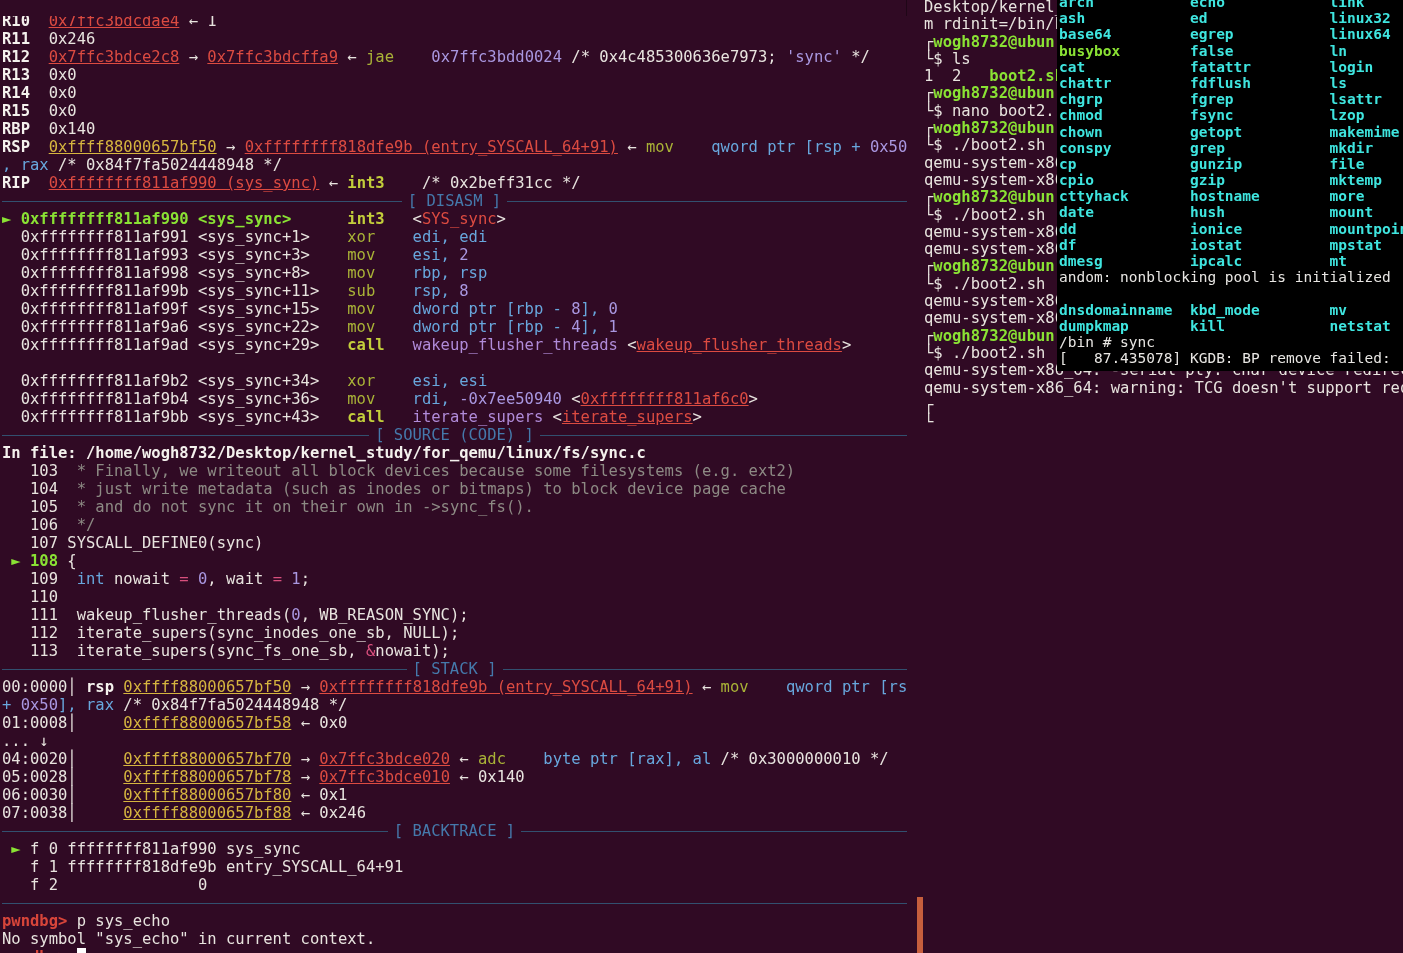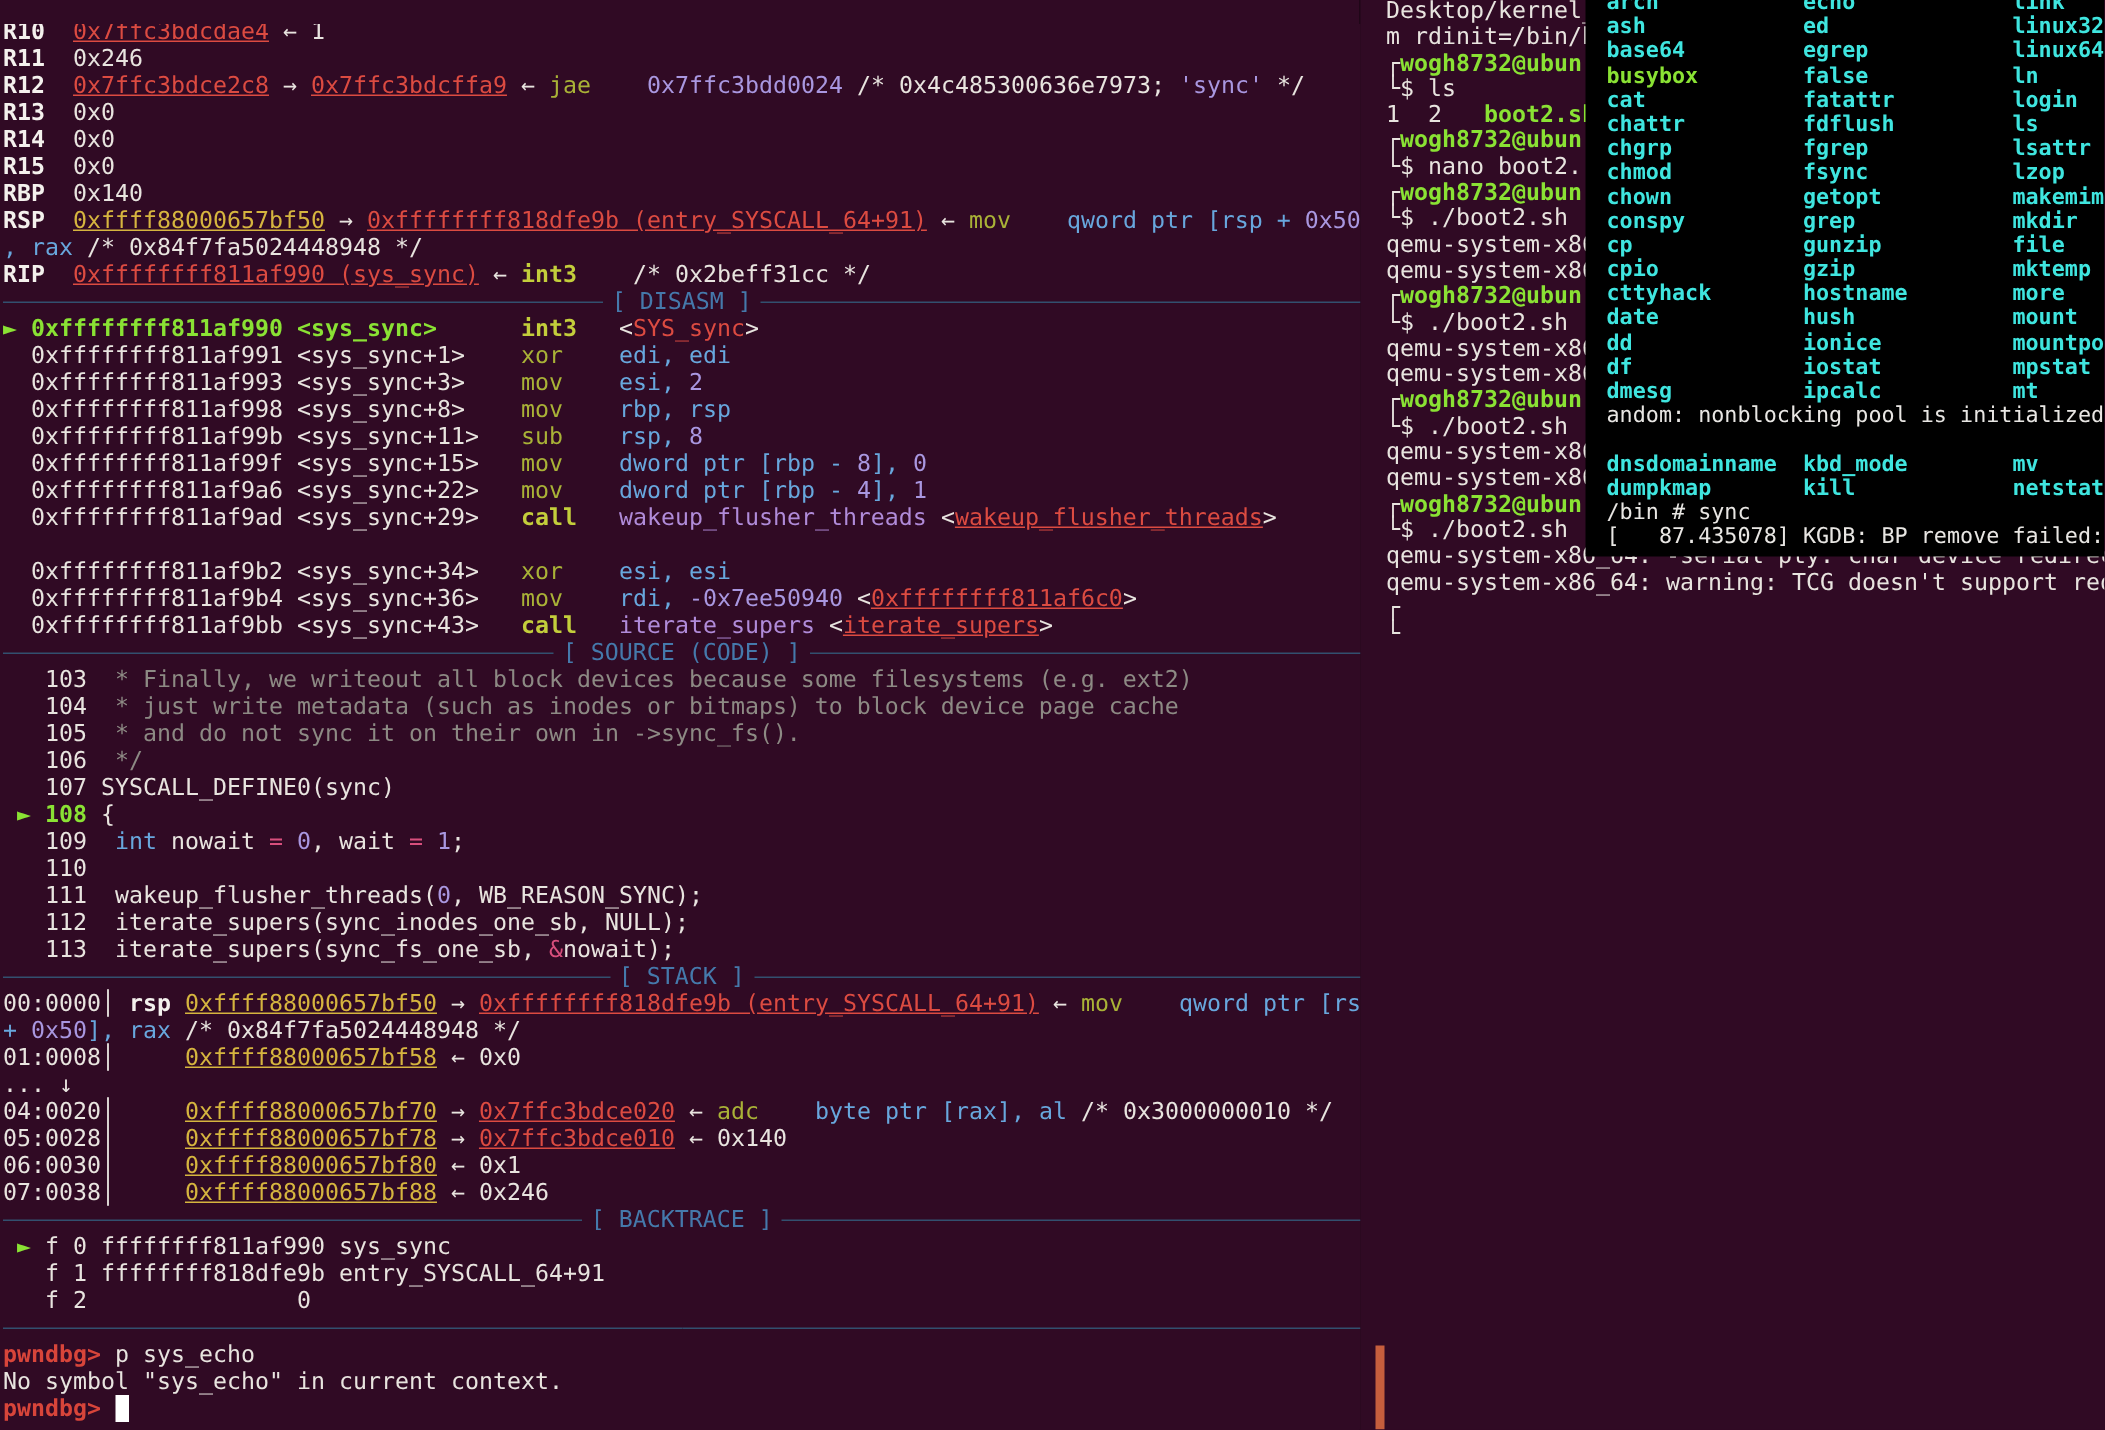--- a/index.html
+++ b/index.html
@@ -12,21 +12,21 @@
   }
   html,body{margin:0;padding:0}
   body{width:1403px;height:953px;overflow:hidden;background:var(--bg);position:relative;
        font-family:"DejaVu Sans Mono","Liberation Mono",monospace;}
   .pane{position:absolute;overflow:hidden;background:var(--bg);box-sizing:border-box}
   #pane-pwndbg{left:0;top:16px;width:907px;height:953px;font-size:15.5px;--lh:18px;padding-left:2px;z-index:2}
   #pane-pwndbg .lines{margin-top:-4px}
   #pane-host{left:906px;top:0;width:497px;height:953px;font-size:15.5px;--lh:17.3px;padding-left:17px;z-index:1;
              border-left:1px solid rgba(0,0,0,0.35)}
   #pane-host .lines{margin-top:-1px}
-  #pane-busybox{left:1057px;top:0;width:346px;height:371px;font-size:14.5px;--lh:16.2px;padding-left:14px;
+  #pane-busybox{left:1057px;top:0;width:346px;height:371px;font-size:14.5px;--lh:16.2px;padding-left:2px;
                 background:var(--terminal-black);z-index:3}
   #pane-busybox .lines{margin-top:-6px}
   #pane-busybox .row{font-weight:bold}
   .row{height:var(--lh);line-height:var(--lh);white-space:pre;overflow:visible}
   
   .w{color:var(--fg)} .wb{color:var(--fg-bold);font-weight:bold}
   .gy{color:var(--gray)}
   .rd{color:var(--red)} .rdb{color:var(--red-bold);font-weight:bold}
   .rdu{color:var(--red);text-decoration:underline}
   .ylu{color:var(--yellow);text-decoration:underline}
@@ -64,20 +64,21 @@
       <div class="row"><span class="w">  0xffffffff811af998 &lt;sys_sync+8&gt;    </span><span class="ol">mov</span><span class="w">    </span><span class="bl">rbp, rsp</span></div>
       <div class="row"><span class="w">  0xffffffff811af99b &lt;sys_sync+11&gt;   </span><span class="ol">sub</span><span class="w">    </span><span class="bl">rsp, </span><span class="pu">8</span></div>
       <div class="row"><span class="w">  0xffffffff811af99f &lt;sys_sync+15&gt;   </span><span class="ol">mov</span><span class="w">    </span><span class="bl">dword ptr [rbp - </span><span class="pu">8</span><span class="bl">], </span><span class="pu">0</span></div>
       <div class="row"><span class="w">  0xffffffff811af9a6 &lt;sys_sync+22&gt;   </span><span class="ol">mov</span><span class="w">    </span><span class="bl">dword ptr [rbp - </span><span class="pu">4</span><span class="bl">], </span><span class="pu">1</span></div>
       <div class="row"><span class="w">  0xffffffff811af9ad &lt;sys_sync+29&gt;   </span><span class="olb">call</span><span class="w">   </span><span class="pf">wakeup_flusher_threads</span><span class="w"> &lt;</span><span class="rdu">wakeup_flusher_threads</span><span class="w">&gt;</span></div>
       <div class="row"></div>
       <div class="row"><span class="w">  0xffffffff811af9b2 &lt;sys_sync+34&gt;   </span><span class="ol">xor</span><span class="w">    </span><span class="bl">esi, esi</span></div>
       <div class="row"><span class="w">  0xffffffff811af9b4 &lt;sys_sync+36&gt;   </span><span class="ol">mov</span><span class="w">    </span><span class="bl">rdi, </span><span class="pu">-0x7ee50940</span><span class="w"> &lt;</span><span class="rdu">0xffffffff811af6c0</span><span class="w">&gt;</span></div>
       <div class="row"><span class="w">  0xffffffff811af9bb &lt;sys_sync+43&gt;   </span><span class="olb">call</span><span class="w">   </span><span class="pf">iterate_supers</span><span class="w"> &lt;</span><span class="rdu">iterate_supers</span><span class="w">&gt;</span></div>
       <div class="row hrow"><span>[ SOURCE (CODE) ]</span></div>
+      <div class="row"><span class="wb">In file: /home/wogh8732/Desktop/kernel_study/for_qemu/linux/fs/sync.c</span></div>
       <div class="row"><span class="w">   103  </span><span class="gy">* Finally, we writeout all block devices because some filesystems (e.g. ext2)</span></div>
       <div class="row"><span class="w">   104  </span><span class="gy">* just write metadata (such as inodes or bitmaps) to block device page cache</span></div>
       <div class="row"><span class="w">   105  </span><span class="gy">* and do not sync it on their own in -&gt;sync_fs().</span></div>
       <div class="row"><span class="w">   106  </span><span class="gy">*/</span></div>
       <div class="row"><span class="w">   107 </span><span class="w">SYSCALL_DEFINE0(sync)</span></div>
       <div class="row"><span class="grb"> ► 108</span><span class="w"> {</span></div>
       <div class="row"><span class="w">   109  </span><span class="bl">int</span><span class="w"> nowait </span><span class="pk">=</span><span class="w"> </span><span class="pu">0</span><span class="w">, wait </span><span class="pk">=</span><span class="w"> </span><span class="pu">1</span><span class="w">;</span></div>
       <div class="row"><span class="w">   110</span></div>
       <div class="row"><span class="w">   111  </span><span class="w">wakeup_flusher_threads(</span><span class="pu">0</span><span class="w">, WB_REASON_SYNC);</span></div>
       <div class="row"><span class="w">   112  </span><span class="w">iterate_supers(sync_inodes_one_sb, NULL);</span></div>

